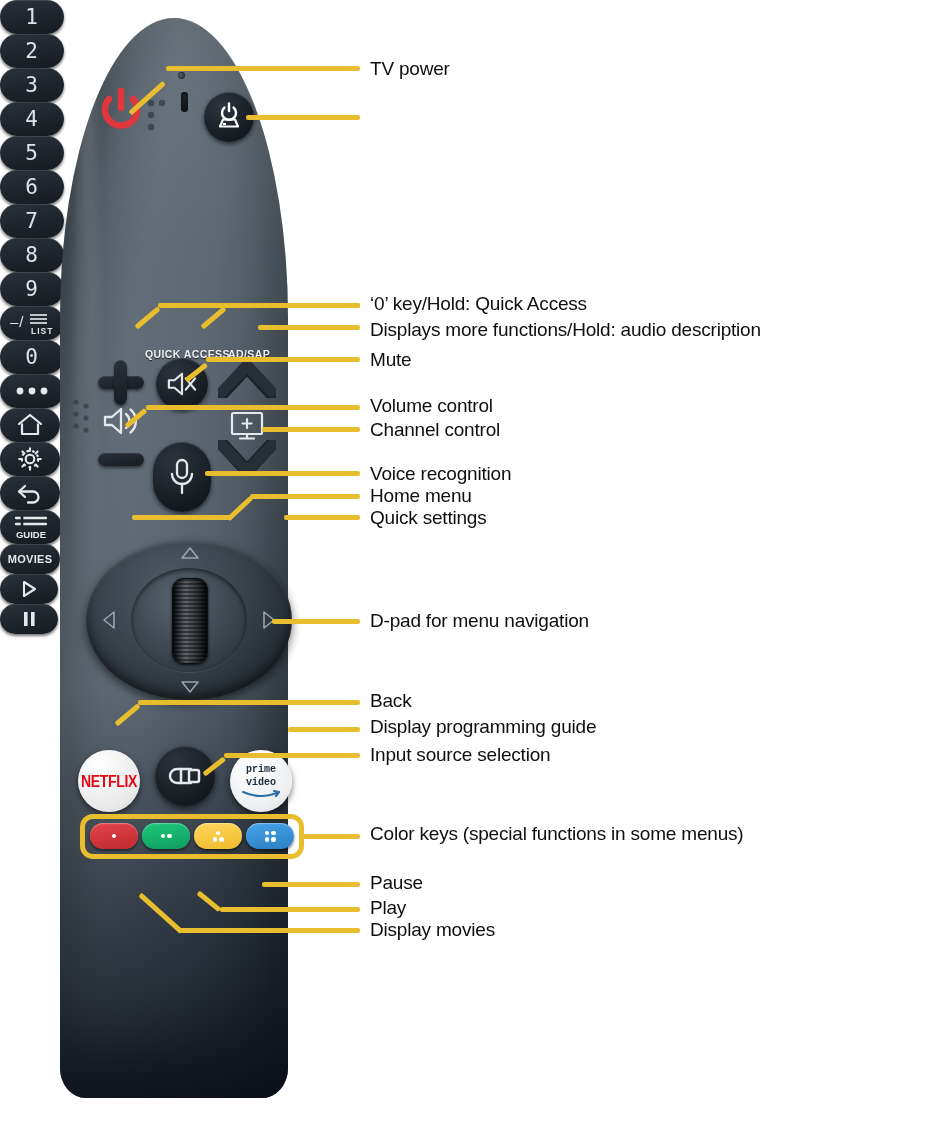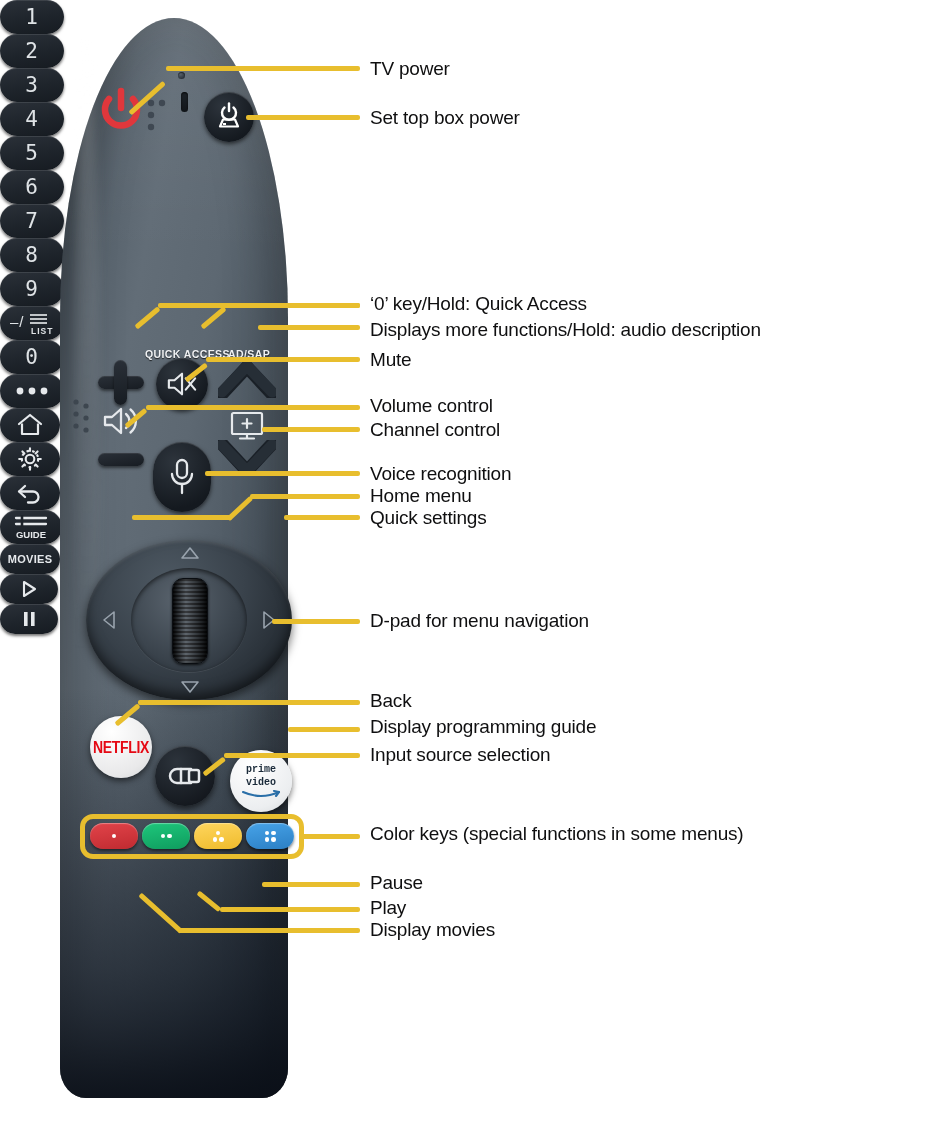--- a/index.html
+++ b/index.html
@@ -325,21 +325,21 @@
     <svg width="46" height="28" viewBox="0 0 46 28">
       <g stroke="#e6e9ec" stroke-width="2.3" stroke-linecap="round">
         <line x1="8" y1="5" x2="38" y2="5"></line>
         <line x1="8" y1="11" x2="38" y2="11"></line>
       </g>
       <line x1="14" y1="2" x2="14" y2="14" stroke="#1e242b" stroke-width="2.6"></line>
       <text x="23" y="25" text-anchor="middle" font-family="Liberation Sans, sans-serif" font-size="9.5" font-weight="700" fill="#e6e9ec">GUIDE</text>
     </svg>
   </div>
 
-  <div class="appbtn netflix" style="left:78px;top:716px;width:62px;height:62px;margin-left:12px;">
+  <div class="appbtn netflix" style="left:78px;top:750px;width:62px;height:62px;">
     <span class="nf-text">NETFLIX</span>
   </div>
   <div class="appbtn inputbtn" style="left:155px;top:746px;width:60px;height:60px;">
     <svg width="36" height="30" viewBox="0 0 36 30">
       <path d="M24 8 L10 8 A7 7 0 0 0 10 22 L24 22" fill="none" stroke="#e6e9ec" stroke-width="2.5" stroke-linecap="round"></path>
       <rect x="22" y="9" width="10" height="12" rx="2" fill="none" stroke="#e6e9ec" stroke-width="2.5"></rect>
       <line x1="14" y1="8" x2="14" y2="22" stroke="#e6e9ec" stroke-width="2.5" stroke-linecap="round"></line>
     </svg>
   </div>
   <div class="appbtn prime" style="left:230px;top:750px;width:62px;height:62px;">
@@ -437,21 +437,20 @@
 
   <div class="lead lead-h" style="left:262px;top:882px;width:98px;"></div>
 
   <div class="lead lead-d" style="left:198px;top:890px;width:28px;transform:rotate(39deg);"></div>
   <div class="lead lead-h" style="left:220px;top:907px;width:140px;"></div>
 
   <div class="lead lead-d" style="left:140px;top:892px;width:56px;transform:rotate(42deg);"></div>
   <div class="lead lead-h" style="left:178px;top:928px;width:182px;"></div>
 
   <div class="label" style="left:370px;top:56px;">TV power</div>
-  <div class="label" style="left:370px;top:105px;">Set top box power</div>
   <div class="label" style="left:370px;top:291px;">‘0’ key/Hold: Quick Access</div>
   <div class="label" style="left:370px;top:317px;">Displays more functions/Hold: audio description</div>
   <div class="label" style="left:370px;top:347px;">Mute</div>
   <div class="label" style="left:370px;top:393px;">Volume control</div>
   <div class="label" style="left:370px;top:417px;">Channel control</div>
   <div class="label" style="left:370px;top:461px;">Voice recognition</div>
   <div class="label" style="left:370px;top:483px;">Home menu</div>
   <div class="label" style="left:370px;top:505px;">Quick settings</div>
   <div class="label" style="left:370px;top:608px;">D-pad for menu navigation</div>
   <div class="label" style="left:370px;top:688px;">Back</div>

